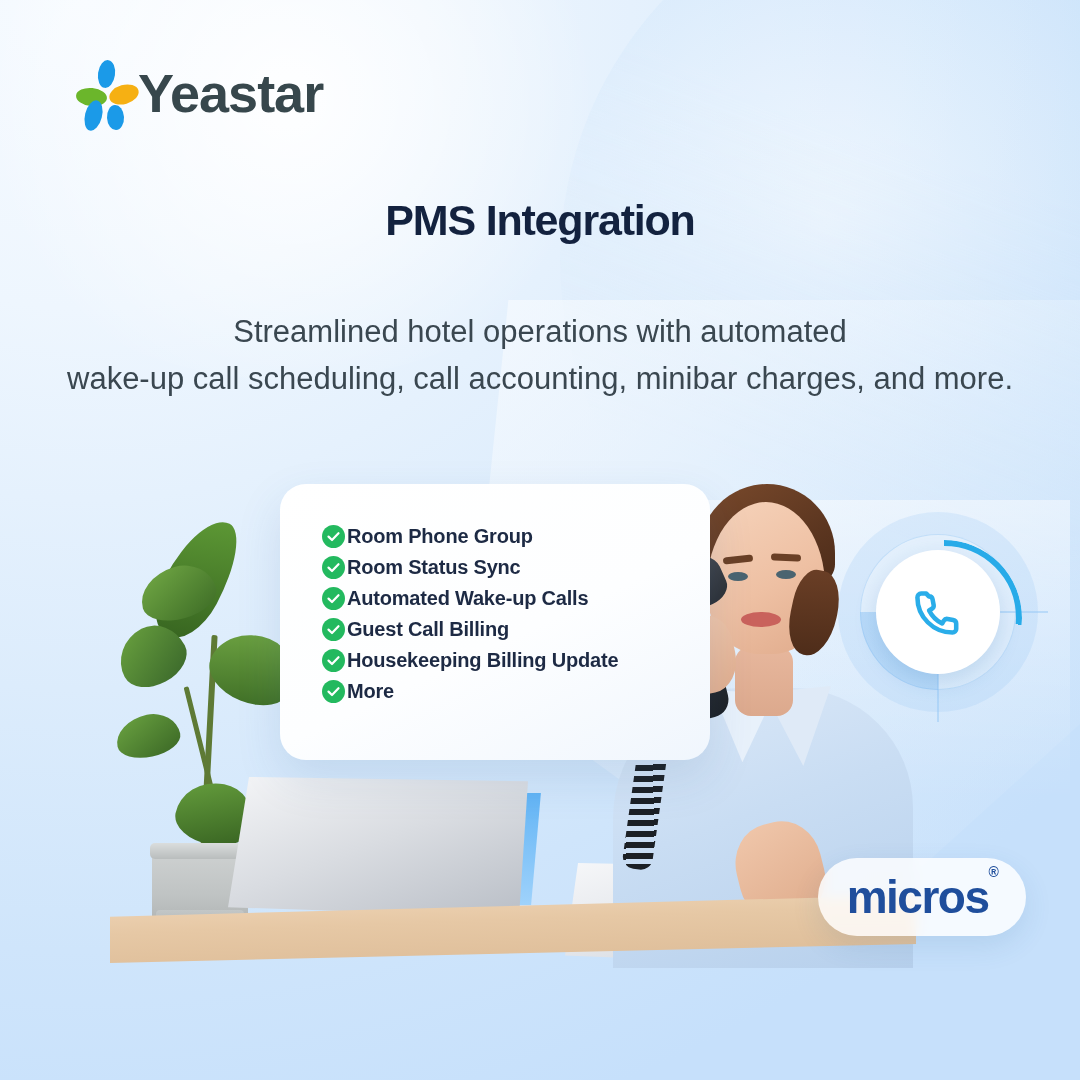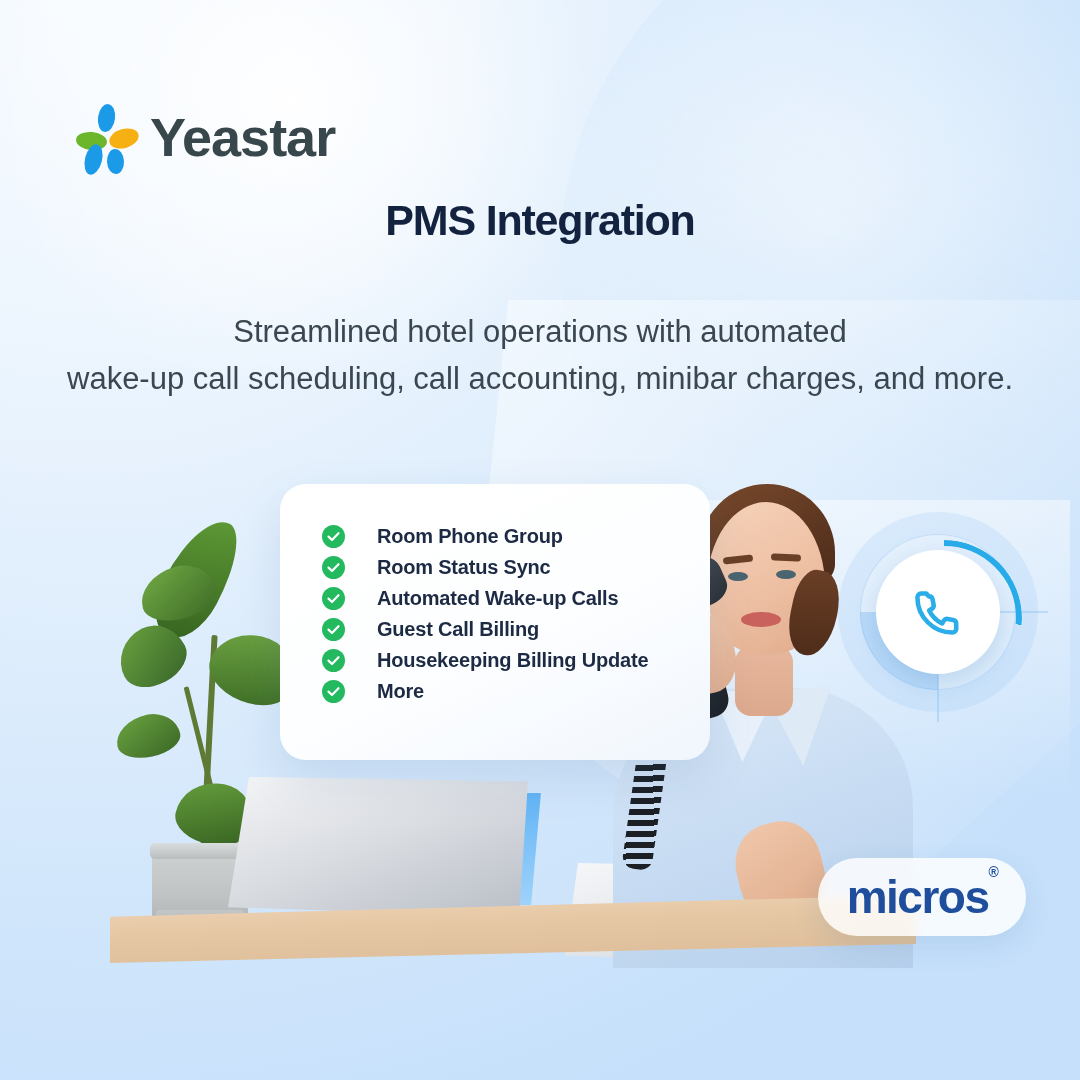--- a/index.html
+++ b/index.html
@@ -34,21 +34,21 @@
     background:linear-gradient(180deg, rgba(255,255,255,.45), rgba(255,255,255,0));
     border-top-left-radius:30px;pointer-events:none;
   }
   .bg-topglow{
     position:absolute;left:-60px;top:-180px;width:700px;height:560px;border-radius:50%;
     background:radial-gradient(circle, rgba(255,255,255,.95) 0%, rgba(255,255,255,0) 68%);
     pointer-events:none;
   }
 
   
-  .logo{position:absolute;left:76px;top:60px;display:flex;align-items:center;gap:12px;margin-top:44px;}
+  .logo{position:absolute;left:76px;top:60px;display:flex;align-items:center;gap:0;}
   .logo-mark{position:relative;width:62px;height:66px;}
   .logo-mark span{position:absolute;border-radius:50%;display:block;}
   .pm-top      {width:17px;height:28px;left:22px;top:0px;   background:#1b9ae8;transform:rotate(8deg);}
   .pm-orange   {width:30px;height:19px;left:33px;top:25px;  background:#f6b013;transform:rotate(-16deg);}
   .pm-green    {width:31px;height:18px;left:0px; top:28px;  background:#6bb62b;transform:rotate(6deg);}
   .pm-botleft  {width:17px;height:31px;left:9px; top:40px;  background:#1b9ae8;transform:rotate(14deg);}
   .pm-botright {width:17px;height:25px;left:31px;top:45px;  background:#1b9ae8;transform:rotate(-3deg);}
   .logo-word{
     font-size:54px;font-weight:700;letter-spacing:-1px;color:#37474c;
     line-height:1;
@@ -207,21 +207,21 @@
   .feature-card{
     position:absolute;left:280px;top:484px;width:430px;height:276px;
     background:linear-gradient(155deg,#ffffff 0%,#fdfeff 55%,#f0f6fd 100%);
     border-radius:26px;
     box-shadow:0 18px 46px rgba(44,94,150,.13);
   }
   .feature-list{
     position:absolute;left:322px;top:525px;width:400px;
     display:flex;flex-direction:column;gap:8px;
   }
-  .feature-item{display:flex;align-items:center;gap:32px;height:23px;}
+  .feature-item{display:flex;align-items:center;gap:2px;height:23px;}
   .tick{
     width:23px;height:23px;border-radius:50%;background:#23b95f;
     flex:0 0 23px;position:relative;
   }
   .tick svg{position:absolute;left:4px;top:4px;}
   .feature-label{
     font-size:20px;font-weight:600;color:#1d2a44;letter-spacing:-.2px;white-space:nowrap;
   }
 
   

